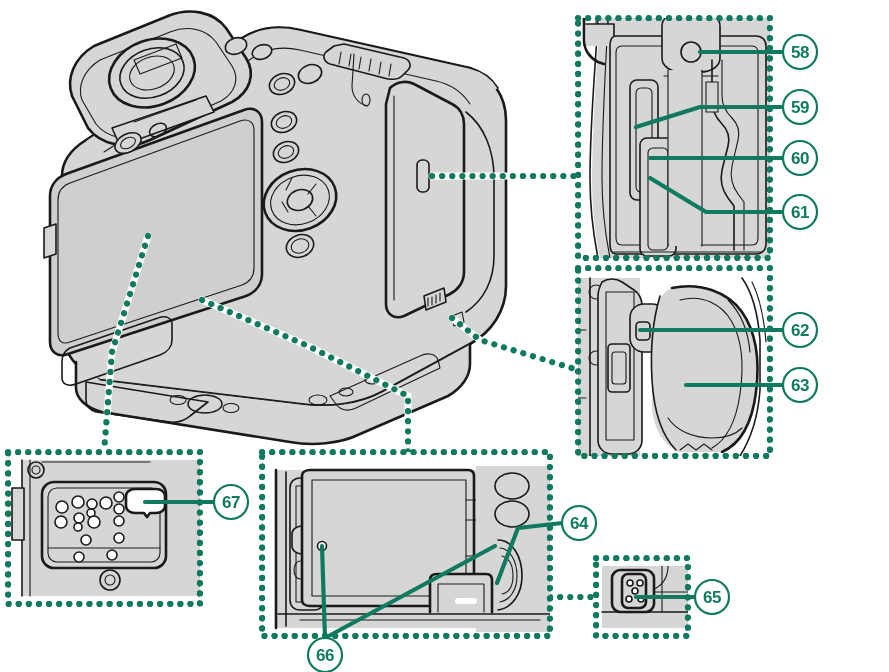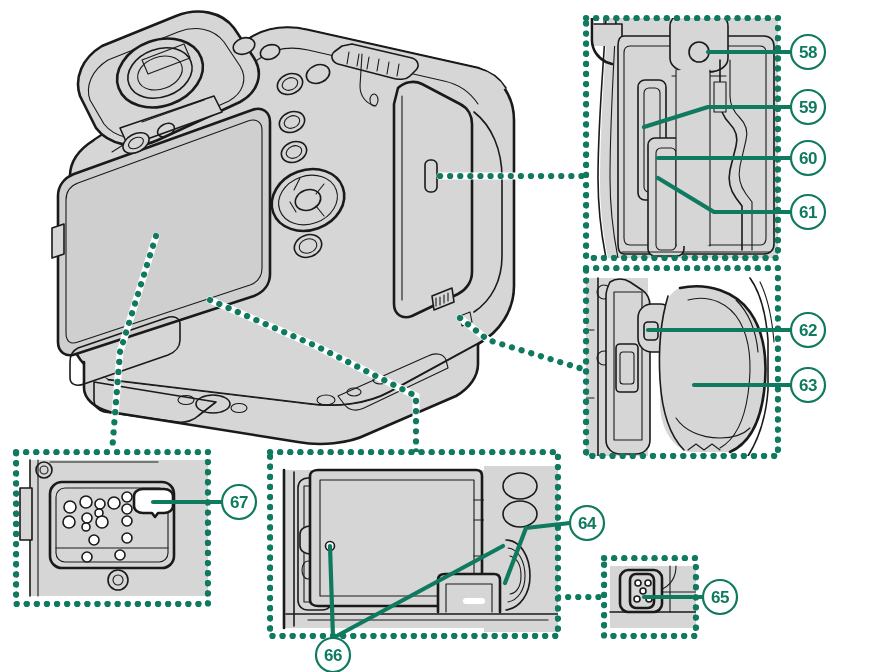--- a/index.html
+++ b/index.html
@@ -1,18 +1,18 @@
 <!DOCTYPE html>
 <html><head>
 <meta charset="utf-8">
 <style>
   html,body{margin:0;padding:0;background:#ffffff;}
   body{width:889px;height:672px;position:relative;overflow:hidden;
        font-family:"Liberation Sans","DejaVu Sans",sans-serif;}
-  #stage{position:absolute;left:8px;top:0;width:729px;height:672px;}
+  #stage{position:absolute;left:0;top:0;width:729px;height:672px;}
   svg{display:block;}
   .badge-num{font-family:"Liberation Sans","DejaVu Sans",sans-serif;
              font-size:17px;font-weight:bold;letter-spacing:-0.5px;}
 </style>
 </head>
 <body>
 
 <div id="stage">
 <svg width="889" height="672" viewBox="0 0 889 672">
 

